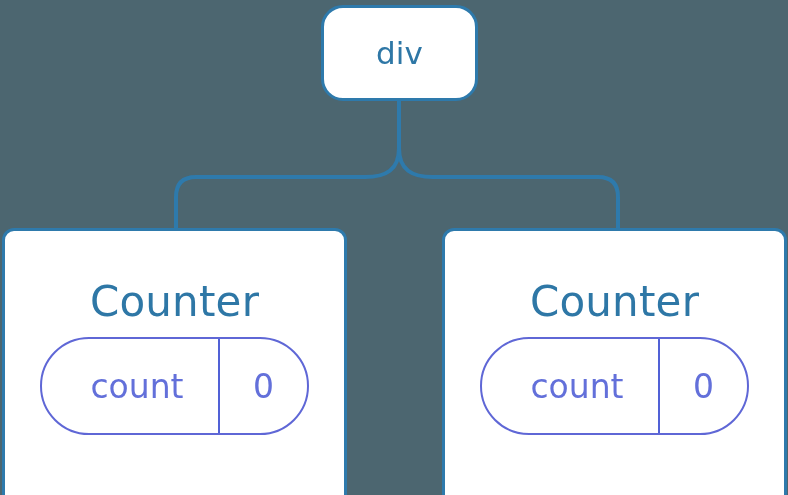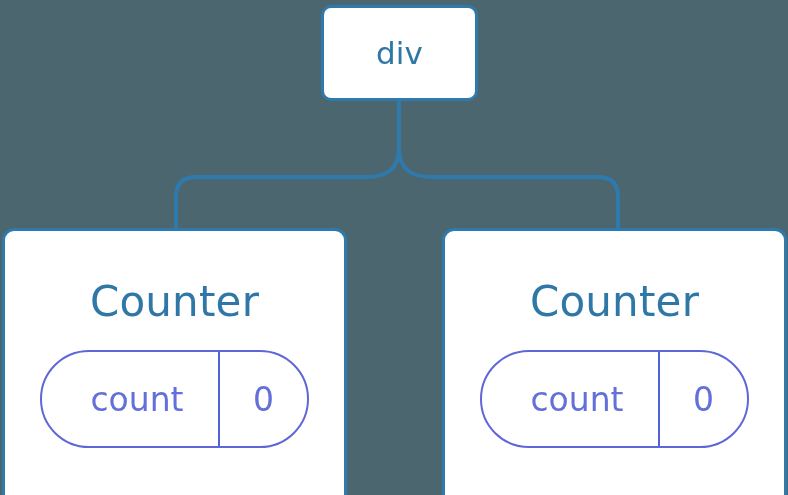--- a/index.html
+++ b/index.html
@@ -36,21 +36,21 @@
     box-sizing: border-box;
     display: flex;
     flex-direction: column;
     align-items: center;
   }
   .node-root {
     left: 321px;
     top: 5px;
     width: 157px;
     height: 96px;
-    border-radius: 10px;
+    border-radius: 22px;
     justify-content: center;
   }
   .node-child {
     width: 345px;
     height: 290px;
     border-radius: 12px;
     justify-content: flex-start;
   }
   .node-child-left {
     left: 2px;
@@ -72,21 +72,21 @@
     line-height: 1;
   }
   .node-child .node-title {
     font-size: 42px;
     line-height: 1;
     margin-top: 50px;
   }
 
   
   .state-pill {
-    margin-top: 27px;
+    margin-top: 14px;
     height: 98px;
     min-width: 265px;
     border: 2px solid #5f67d6;
     border-radius: 99px;
     display: flex;
     align-items: stretch;
     box-sizing: border-box;
     overflow: hidden;
   }
   .state-key,

